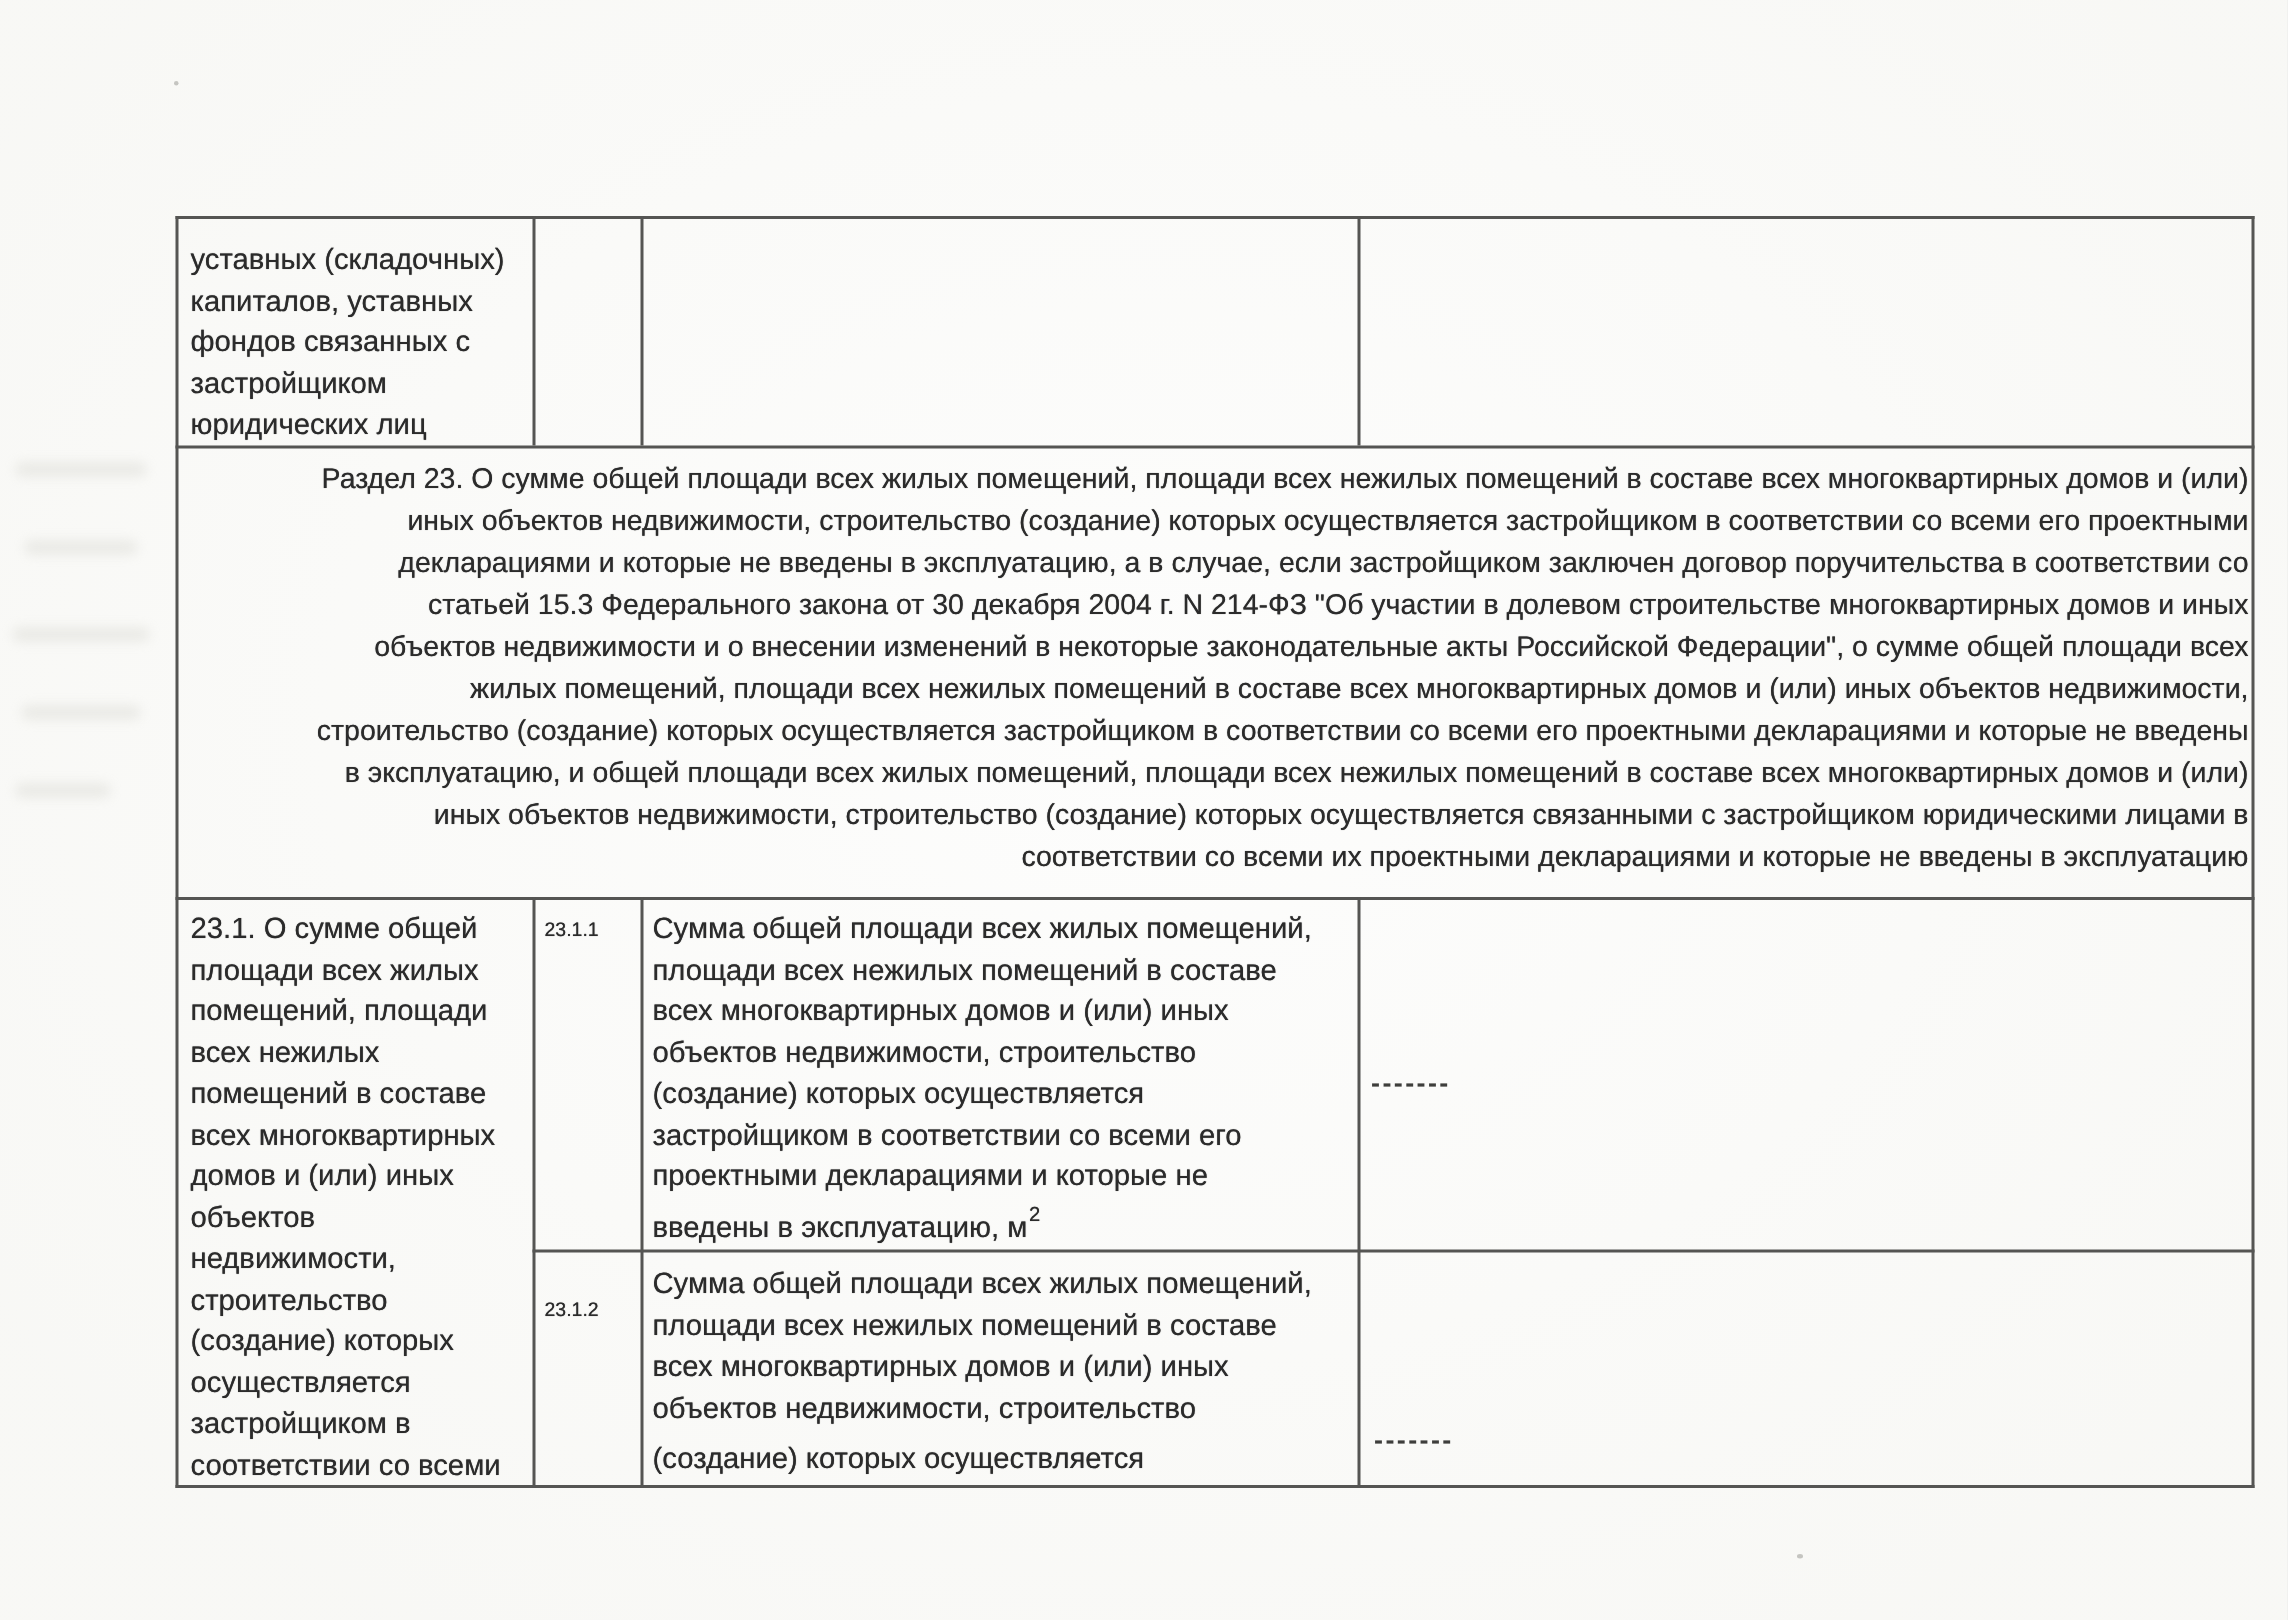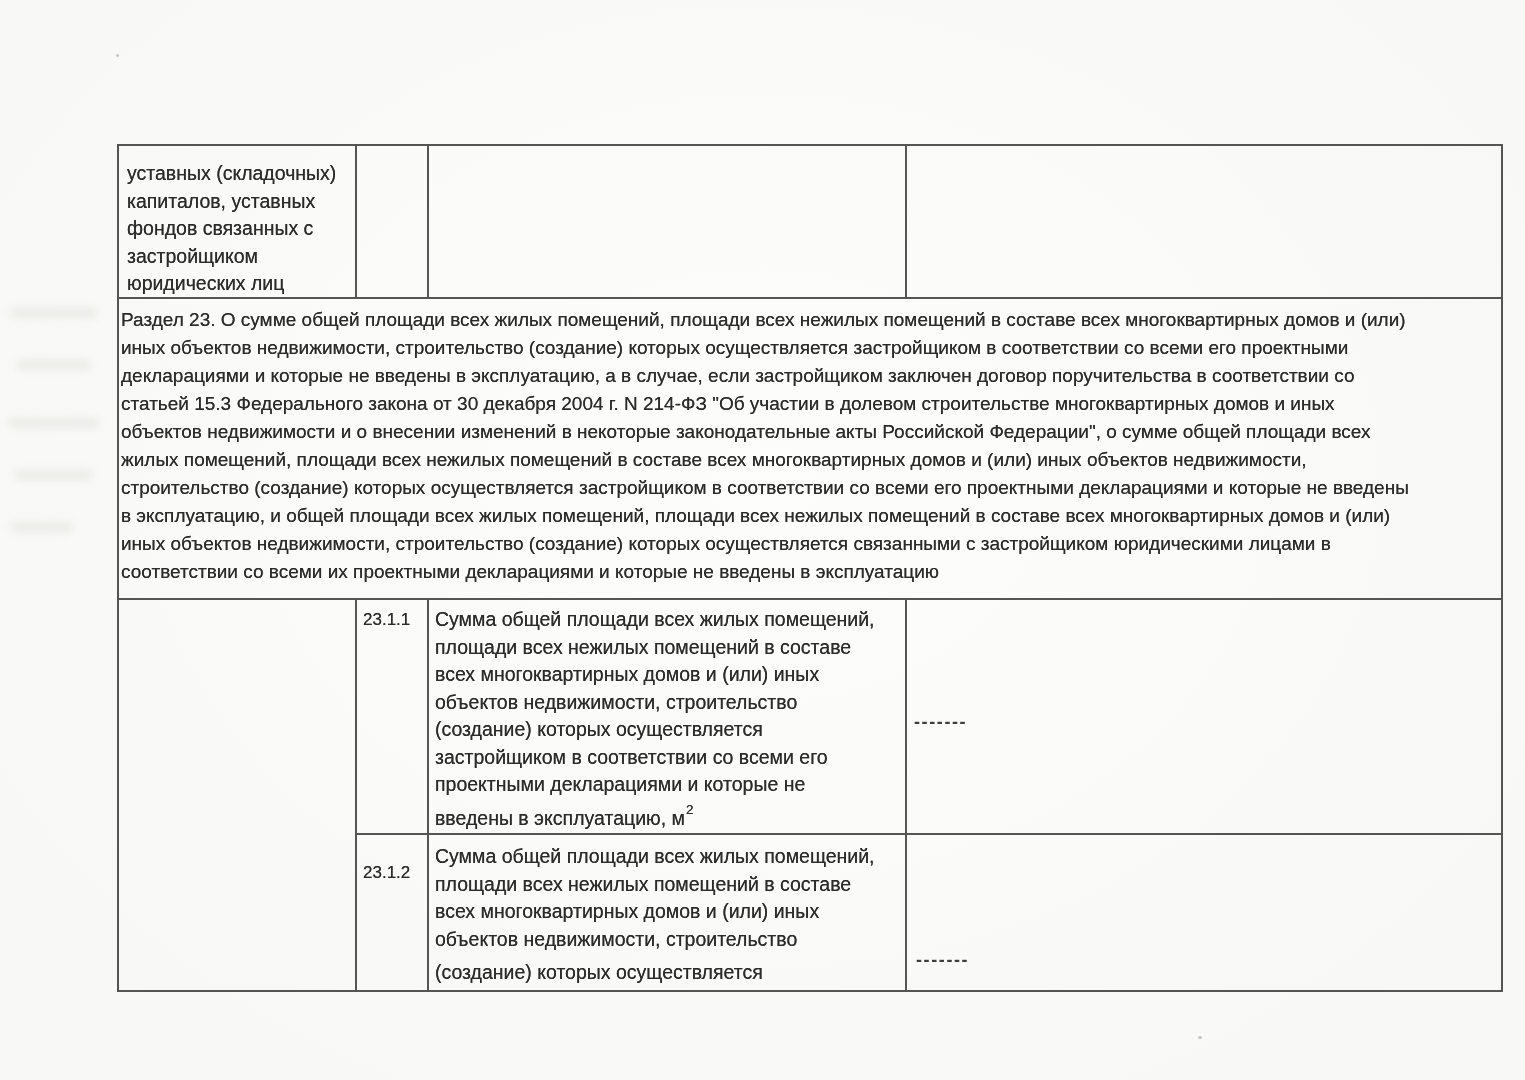--- a/index.html
+++ b/index.html
@@ -33,26 +33,26 @@
   .cell-text {
     position: absolute;
     white-space: pre;
     font-size: 19.5px;
     line-height: 27.5px;
     color: #2b2b2b;
     text-shadow: 0 0 0.5px rgba(42,42,42,0.85);
     overflow: visible;
   }
   .section-header {
-    text-align: left;
+    text-align: right;
     font-size: 19px;
     line-height: 28px;
   }
   .item-number {
-    font-size: 17px;
+    font-size: 13px;
   }
   .value-dashes {
     position: absolute;
     font-size: 18px;
     font-weight: bold;
     letter-spacing: 1.6px;
     color: #3e3e3c;
     text-shadow: none;
   }
   .sup {
@@ -117,20 +117,34 @@
 иных объектов недвижимости, строительство (создание) которых осуществляется застройщиком в соответствии со всеми его проектными
 декларациями и которые не введены в эксплуатацию, а в случае, если застройщиком заключен договор поручительства в соответствии со
 статьей 15.3 Федерального закона от 30 декабря 2004 г. N 214-ФЗ "Об участии в долевом строительстве многоквартирных домов и иных
 объектов недвижимости и о внесении изменений в некоторые законодательные акты Российской Федерации", о сумме общей площади всех
 жилых помещений, площади всех нежилых помещений в составе всех многоквартирных домов и (или) иных объектов недвижимости,
 строительство (создание) которых осуществляется застройщиком в соответствии со всеми его проектными декларациями и которые не введены
 в эксплуатацию, и общей площади всех жилых помещений, площади всех нежилых помещений в составе всех многоквартирных домов и (или)
 иных объектов недвижимости, строительство (создание) которых осуществляется связанными с застройщиком юридическими лицами в
 соответствии со всеми их проектными декларациями и которые не введены в эксплуатацию</div>
 
+    <div class="cell-text" style="left:10px; top:462px; width:226px;">23.1. О сумме общей
+площади всех жилых
+помещений, площади
+всех нежилых
+помещений в составе
+всех многоквартирных
+домов и (или) иных
+объектов
+недвижимости,
+строительство
+(создание) которых
+осуществляется
+застройщиком в
+соответствии со всеми</div>
 
     <div class="cell-text item-number" style="left:246px; top:462px;">23.1.1</div>
     <div class="cell-text" style="left:318px; top:462px; width:464px;"><span>Сумма общей площади всех жилых помещений,
 площади всех нежилых помещений в составе
 всех многоквартирных домов и (или) иных
 объектов недвижимости, строительство
 (создание) которых осуществляется
 застройщиком в соответствии со всеми его
 проектными декларациями и которые не
 введены в эксплуатацию, м</span><span class="sup">2</span></div>

